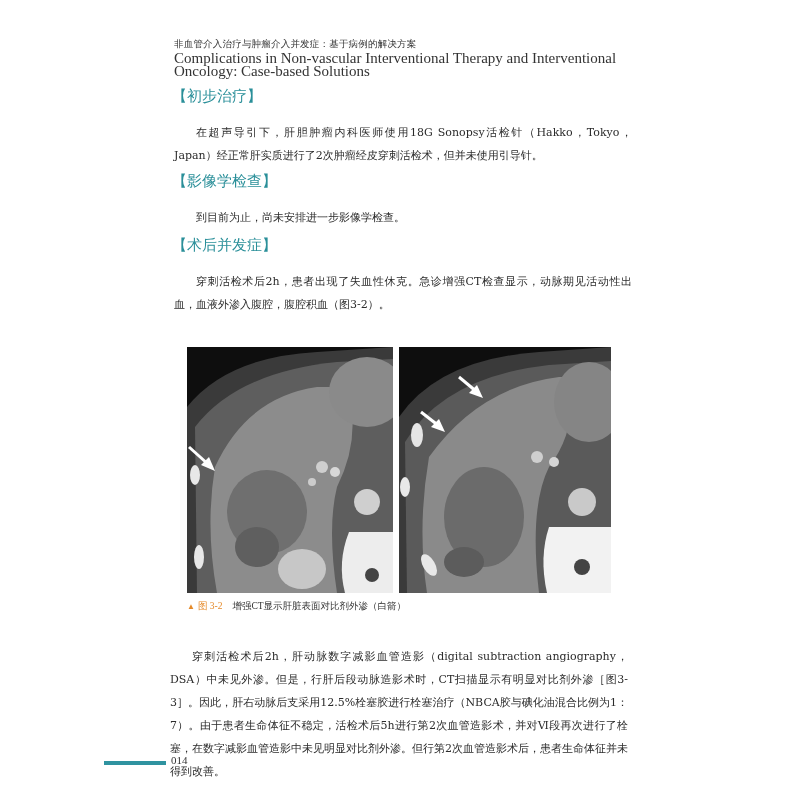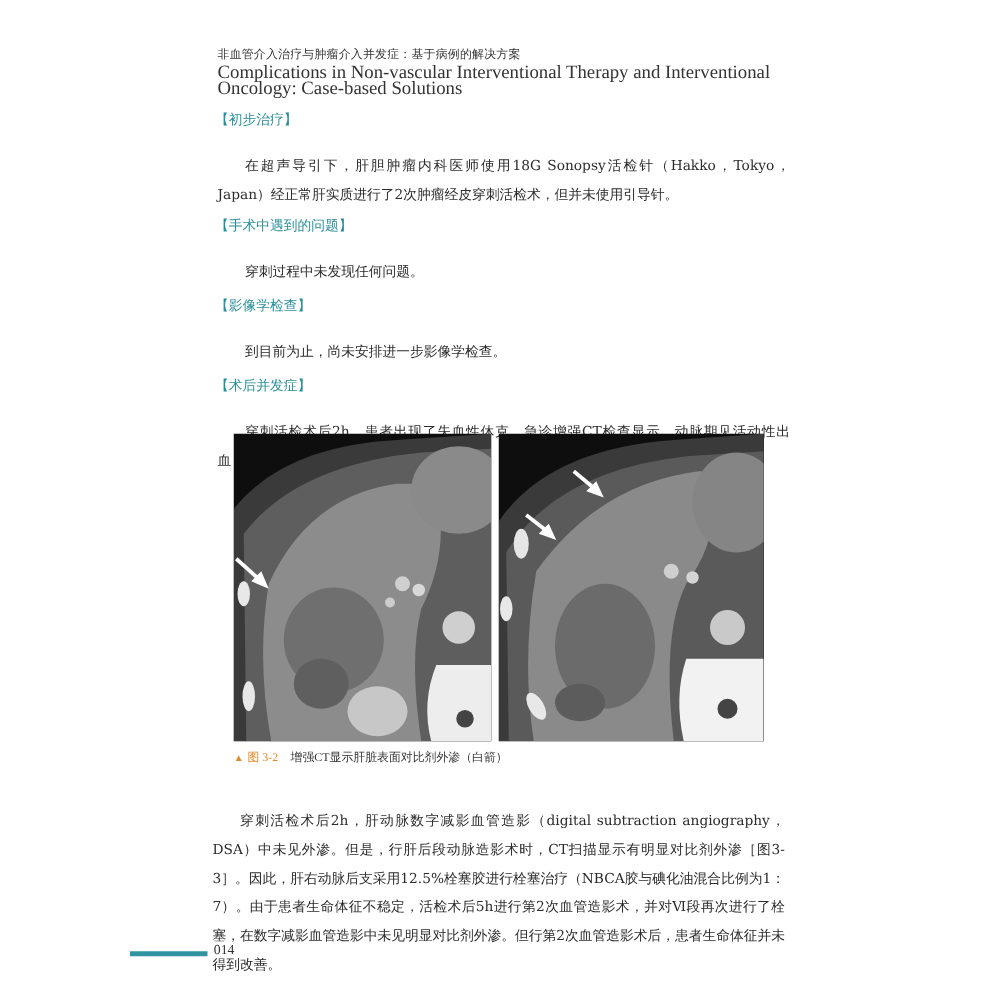--- a/index.html
+++ b/index.html
@@ -3,21 +3,21 @@
 <meta charset="utf-8">
 <style>
   html, body { margin: 0; padding: 0; background: #ffffff; }
   body { width: 800px; height: 800px; position: relative; overflow: hidden;
          font-family: "DejaVu Serif", "Liberation Serif", serif; color: #2a2a2a; }
   .running-head { position: absolute; left: 174px; top: 37px; width: 460px; }
   .running-head .zh { font-family: "DejaVu Sans", sans-serif; font-size: 9.5px; color: #333; letter-spacing: 0.2px; line-height: 13px; }
   .running-head .en { font-family: Liberation Serif, serif; font-size: 15px; color: #333; line-height: 13px; margin-top: 2px; }
 
   .content { position: absolute; left: 174px; top: 88px; width: 458px; }
-  .sec-head { font-family: Liberation Serif, serif; font-size: 11px; color: #2a8f99; line-height: 16px; margin: 0 0 6px -2px; }
+  .sec-head { font-family: Liberation Serif, serif; font-size: 15px; color: #2a8f99; line-height: 16px; margin: 0 0 6px -2px; }
   .para { font-size: 11px; line-height: 23px; margin: 17px 0 6px 0; text-indent: 22px; color: #2b2b2b; text-align: justify; }
   .para.single { margin-bottom: 8px; }
 
   .figure { position: absolute; left: 187px; top: 347px; width: 424px; height: 246px; }
   .ct { position: absolute; top: 0; width: 206px; height: 246px; background: #111; overflow: hidden; }
   .ct.left { left: 0; }
   .ct.right { left: 212px; width: 212px; }
   .ct svg { display: block; }
 
   .caption { position: absolute; left: 187px; top: 600px; width: 424px; text-align: left;
@@ -35,22 +35,20 @@
 
 <div class="running-head">
   <div class="zh">非血管介入治疗与肿瘤介入并发症：基于病例的解决方案</div>
   <div class="en">Complications in Non-vascular Interventional Therapy and Interventional Oncology: Case-based Solutions</div>
 </div>
 
 <div class="content">
   <div class="sec-head">【初步治疗】</div>
   <p class="para">在超声导引下，肝胆肿瘤内科医师使用18G Sonopsy活检针（Hakko，Tokyo，Japan）经正常肝实质进行了2次肿瘤经皮穿刺活检术，但并未使用引导针。</p>
 
-  <div class="sec-head">【手术中遇到的问题】</div>
-  <p class="para single">穿刺过程中未发现任何问题。</p>
 
   <div class="sec-head">【影像学检查】</div>
   <p class="para single">到目前为止，尚未安排进一步影像学检查。</p>
 
   <div class="sec-head">【术后并发症】</div>
   <p class="para">穿刺活检术后2h，患者出现了失血性休克。急诊增强CT检查显示，动脉期见活动性出血，血液外渗入腹腔，腹腔积血（图3-2）。</p>
 </div>
 
 <div class="figure">
   <div class="ct left">

